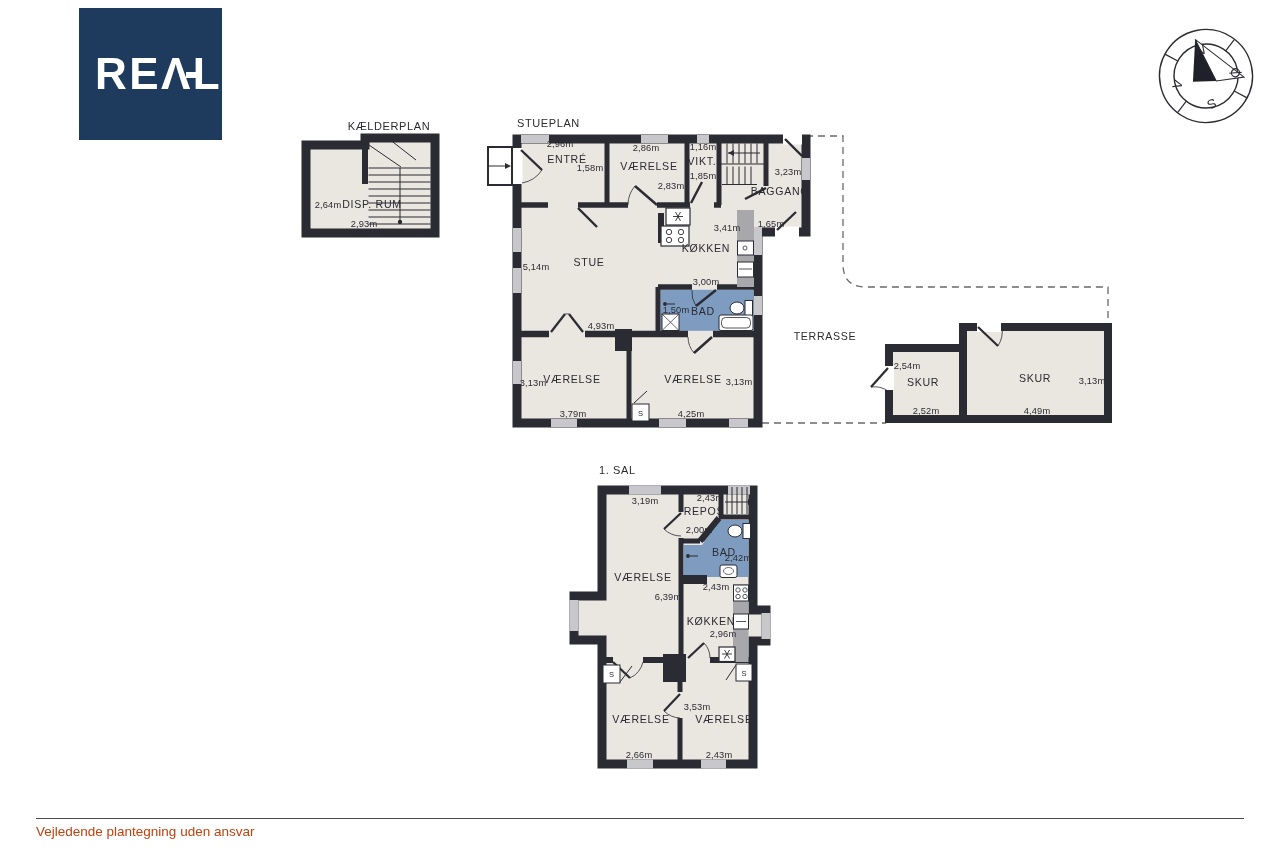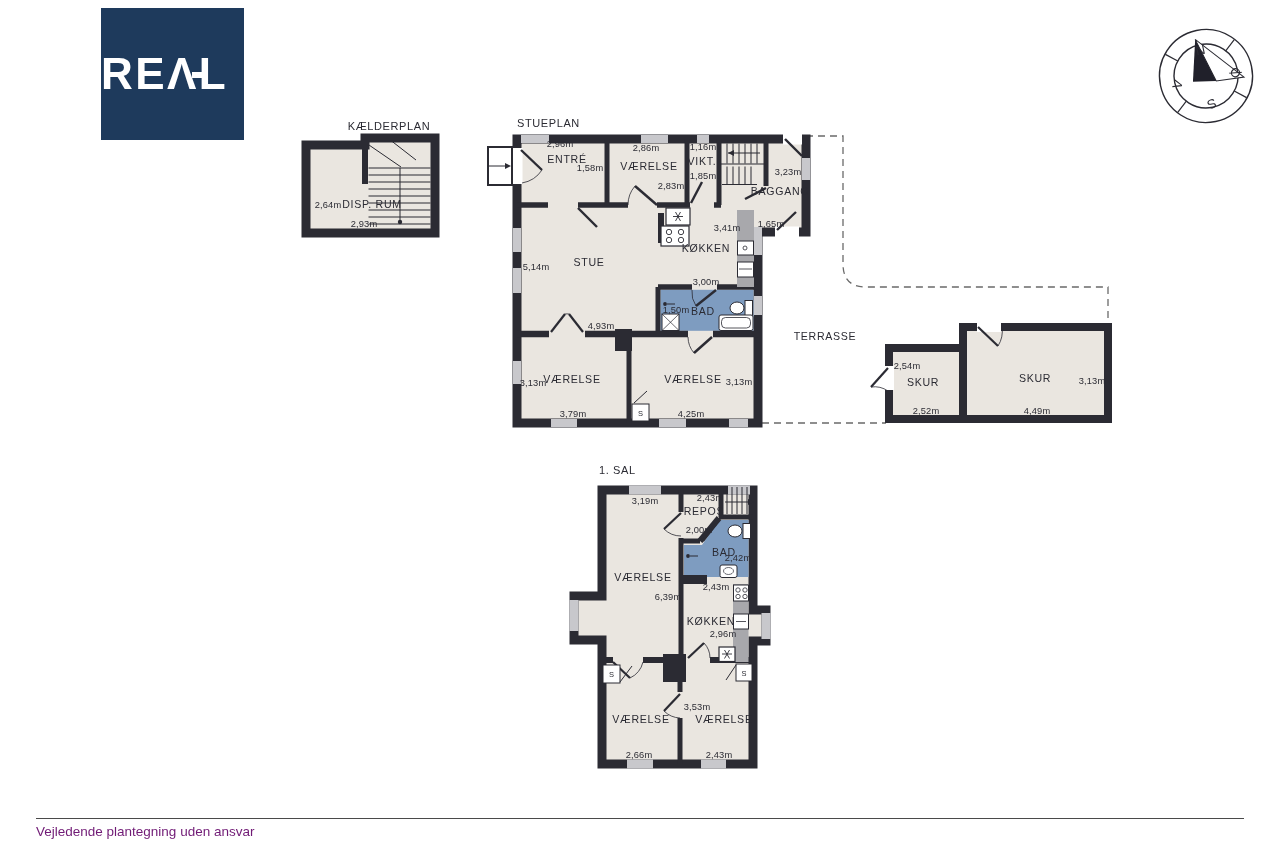--- a/index.html
+++ b/index.html
@@ -1,32 +1,32 @@
 <!DOCTYPE html>
 <html><head>
 <meta charset="utf-8">
 <style>
   html,body{margin:0;padding:0;background:#fff;}
   .canvas{position:relative;width:1280px;height:853px;background:#fff;overflow:hidden;
           font-family:"Liberation Sans",sans-serif;}
-  .logo{position:absolute;left:101px;top:8px;width:143px;height:132px;background:#1e3a5c;
-        display:flex;align-items:center;justify-content:flex-start;}
+  .logo{position:absolute;left:79px;top:8px;width:143px;height:132px;background:#1e3a5c;
+        display:flex;align-items:center;justify-content:flex-end;}
   .logo-text{color:#fff;font-size:44px;font-weight:700;letter-spacing:.055em;line-height:1;}
   .logo-text .a{position:relative;display:inline-block;}
   .logo-text .a i{position:absolute;display:block;width:.32em;height:.13em;background:#fff;
                   right:-.16em;top:.46em;}
   svg{position:absolute;left:0;top:0;}
   svg text{font-family:"Liberation Sans",sans-serif;fill:#2b2b33;}
   .dim{font-size:9.3px;letter-spacing:.15px;font-weight:500;}
   .room{font-size:10.6px;letter-spacing:.7px;font-weight:500;}
   .ptitle{font-size:11px;letter-spacing:.6px;font-weight:500;}
   .closet-s{font-size:7.5px;font-weight:500;}
   .cdir{font-size:13px;font-weight:500;}
   .footer-line{position:absolute;left:36px;right:36px;top:818px;height:0;border-top:1px solid #4a4a4a;}
-  .footer-text{position:absolute;left:36px;top:824px;font-size:13.5px;color:#701a75;}
+  .footer-text{position:absolute;left:36px;top:824px;font-size:13.5px;color:#c2410c;}
 </style>
 </head>
 <body>
 
 <div class="canvas">
 
   <div class="logo">
     <div class="logo-text">RE<span class="a">Λ<i></i></span>L</div>
   </div>
 

